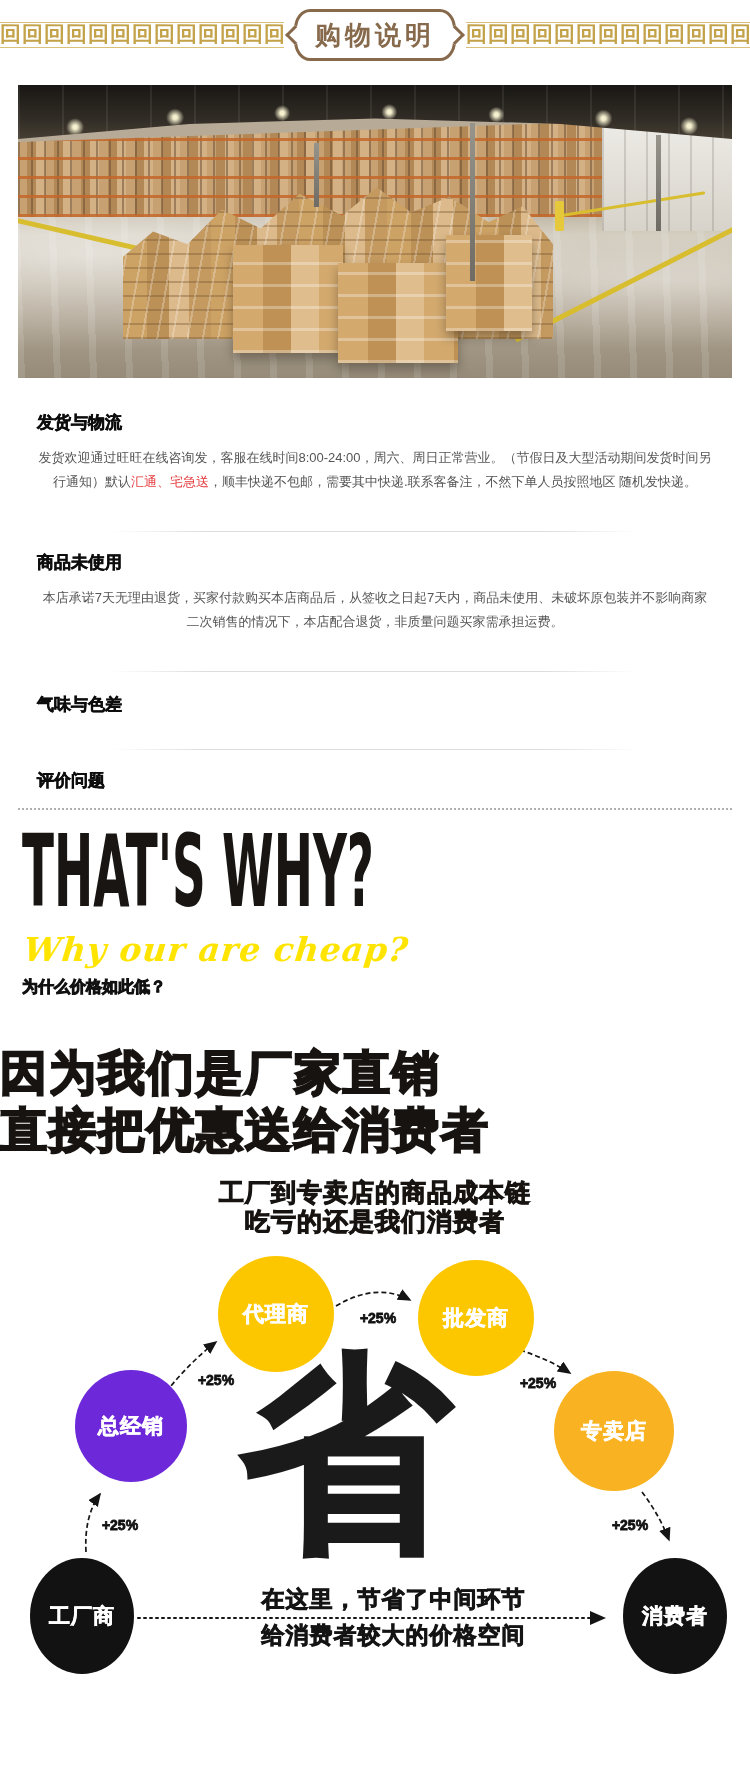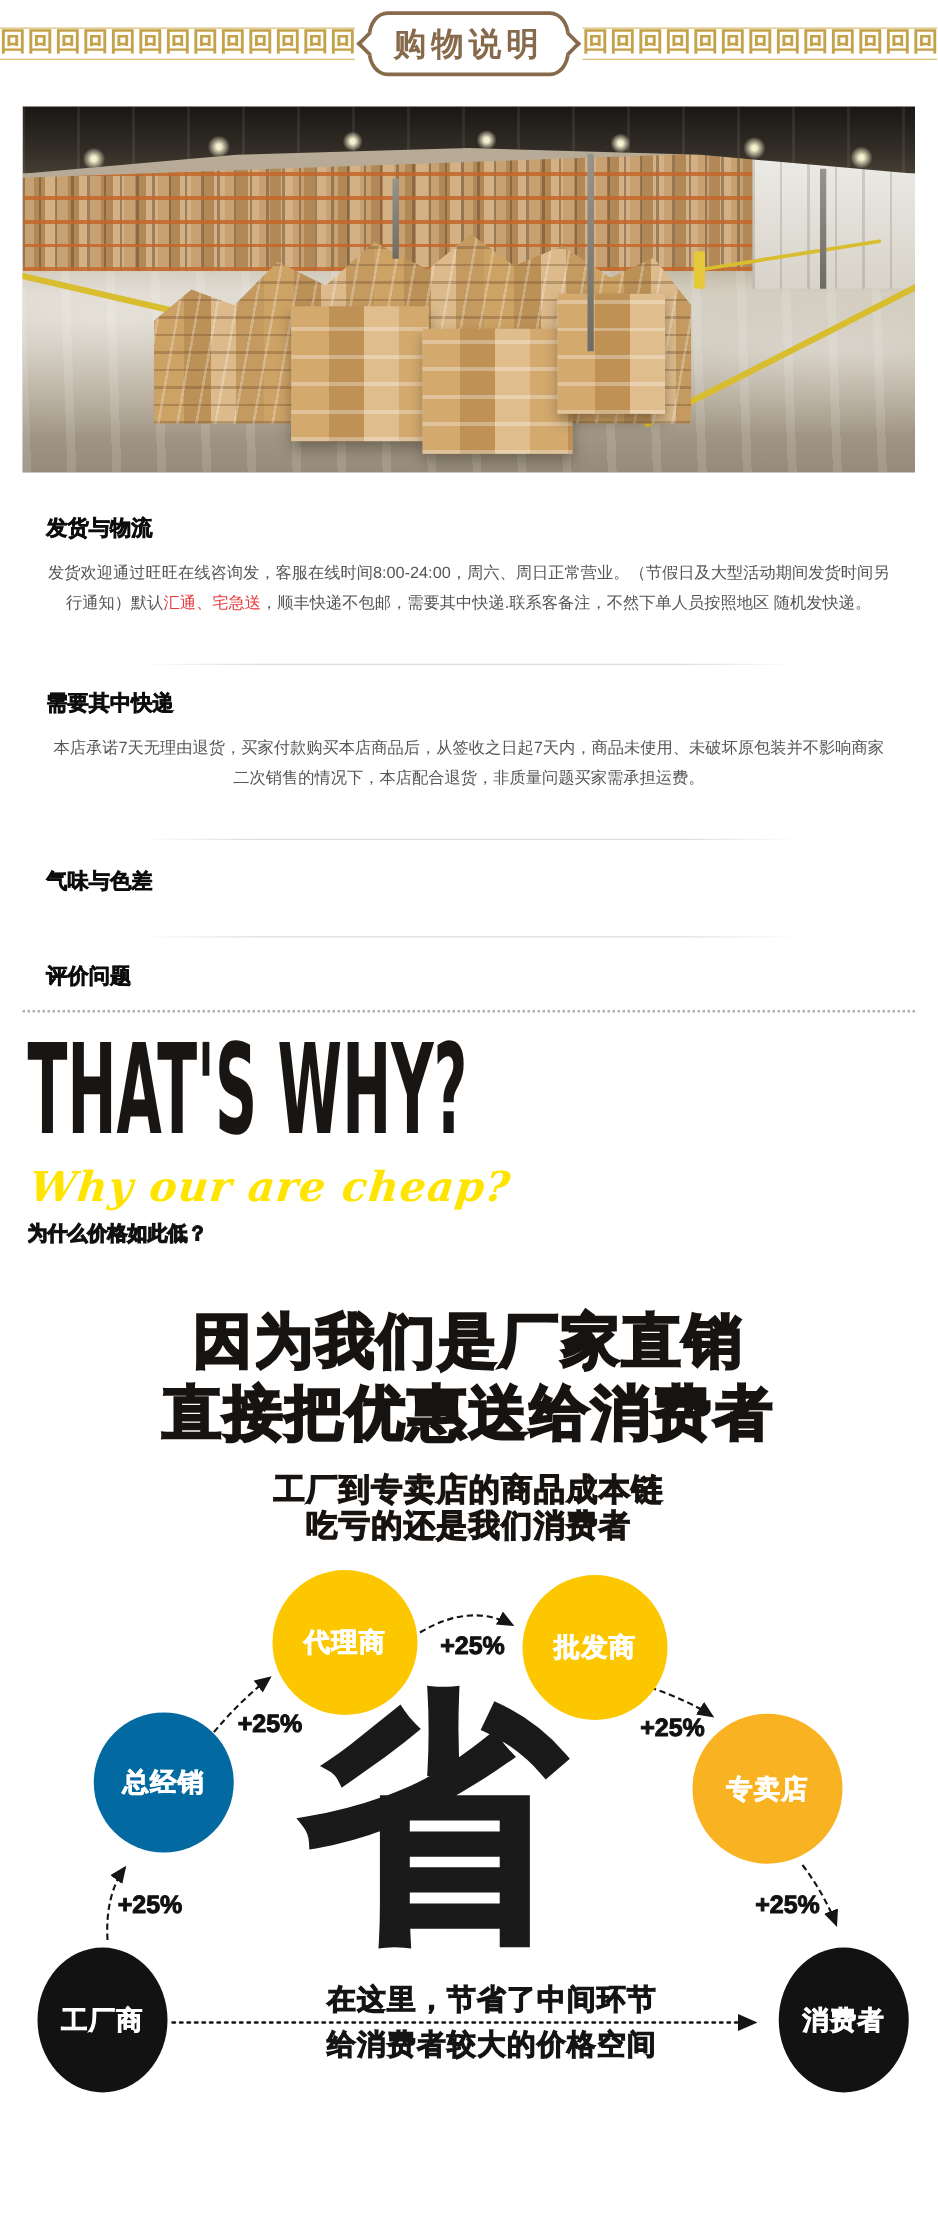--- a/index.html
+++ b/index.html
@@ -85,37 +85,37 @@
   .dotted{border-top:2px dotted #b0b0b0;margin:16px 18px 0;}
 
   
   .why{padding-left:20px;}
   .why-svg{display:block;margin-top:16px;}
   .why-script{font-family:"DejaVu Serif","Liberation Serif",serif;font-style:italic;font-weight:bold;
       color:#ffe400;font-size:33px;letter-spacing:1px;transform:skewX(-6deg);transform-origin:left;
       margin-top:2px;padding-left:4px;}
   .why-cn{font-size:16px;font-weight:900;-webkit-text-stroke:1px #111;margin-top:8px;padding-left:2px;}
 
-  .slogan{text-align:center;font-size:47px;line-height:57px;font-weight:900;color:#171310;
+  .slogan{text-align:left;font-size:47px;line-height:57px;font-weight:900;color:#171310;
       -webkit-text-stroke:2.2px #171310;letter-spacing:2px;margin-top:46px;}
   .chain{text-align:center;font-size:25px;line-height:29px;font-weight:800;color:#171310;
       -webkit-text-stroke:1px #171310;letter-spacing:1px;margin-top:20px;}
 
   
   .diagram{position:relative;height:446px;margin-top:18px;}
   .diagram svg.arrows{position:absolute;left:0;top:0;pointer-events:none;}
   .node{position:absolute;border-radius:50%;display:flex;align-items:center;justify-content:center;
       color:#fff;font-size:21px;font-weight:800;letter-spacing:1px;-webkit-text-stroke:.6px #fff;}
   .n-zjx{left:75px;top:116px;width:112px;height:112px;}
   .n-dls{left:218px;top:2px;width:116px;height:116px;}
   .n-pfs{left:418px;top:6px;width:116px;height:116px;}
   .n-zmd{left:554px;top:117px;width:120px;height:120px;}
   .n-gcs{left:30px;top:304px;width:104px;height:116px;}
   .n-xfz{left:623px;top:304px;width:104px;height:116px;}
-  .pct{position:absolute;transform:translate(-50%,-50%);font-size:20px;font-weight:800;
+  .pct{position:absolute;transform:translate(-50%,-50%);font-size:14px;font-weight:800;
       color:#111;-webkit-text-stroke:.8px #111;white-space:nowrap;}
   .pct1{left:216px;top:126px;} .pct2{left:378px;top:64px;} .pct3{left:538px;top:129px;}
   .pct4{left:120px;top:271px;} .pct5{left:630px;top:271px;}
   .save{position:absolute;left:240px;top:95px;font-size:212px;line-height:1;font-weight:900;
       color:#1a1a1a;-webkit-text-stroke:3px #1a1a1a;}
   .dg-foot{position:absolute;left:0;right:0;text-align:center;font-size:23px;font-weight:800;
       color:#141414;-webkit-text-stroke:.8px #141414;letter-spacing:1px;margin-left:37px;}
   .df1{top:330px;} .df2{top:366px;}
 </style>
 </head>
@@ -147,21 +147,21 @@
     <div class="pole pk2"></div>
     <div class="pole pk3"></div>
     <div class="bollard"></div>
   </div>
 
   <div class="sections">
     <h3 class="sec-h mt33">发货与物流</h3>
     <p class="sec-p"><span>发货欢迎通过旺旺在线咨询发，客服在线时间8:00-24:00，周六、周日正常营业。（节假日及大型活动期间发货时间另行通知）默认</span><span class="red">汇通、宅急送</span><span>，顺丰快递不包邮，需要其中快递.联系客备注，不然下单人员按照地区 随机发快递。</span></p>
     <div class="divider mt37"></div>
 
-    <h3 class="sec-h mt19">需要其中快递</h3>
+    <h3 class="sec-h mt19">商品未使用</h3>
     <p class="sec-p">本店承诺7天无理由退货，买家付款购买本店商品后，从签收之日起7天内，商品未使用、未破坏原包装并不影响商家二次销售的情况下，本店配合退货，非质量问题买家需承担运费。</p>
     <div class="divider mt37"></div>
 
     <h3 class="sec-h mt21">气味与色差</h3>
     <div class="divider mt33"></div>
 
     <h3 class="sec-h mt19">评价问题</h3>
   </div>
 
   <div class="dotted"></div>
@@ -191,21 +191,21 @@
         </marker>
       </defs>
       <path d="M 166 138 Q 190 108 216 88" fill="none" stroke="#151515" stroke-width="1.7" stroke-dasharray="5 3" marker-end="url(#ah)"></path>
       <path d="M 336 52 Q 376 28 410 46" fill="none" stroke="#151515" stroke-width="1.7" stroke-dasharray="5 3" marker-end="url(#ah)"></path>
       <path d="M 520 96 Q 550 106 570 119" fill="none" stroke="#151515" stroke-width="1.7" stroke-dasharray="5 3" marker-end="url(#ah)"></path>
       <path d="M 86 298 Q 84 262 100 240" fill="none" stroke="#151515" stroke-width="1.7" stroke-dasharray="5 3" marker-end="url(#ah)"></path>
       <path d="M 642 238 Q 660 262 669 286" fill="none" stroke="#151515" stroke-width="1.7" stroke-dasharray="5 3" marker-end="url(#ah)"></path>
       <path d="M 138 364 L 604 364" fill="none" stroke="#151515" stroke-width="2" stroke-dasharray="2 4" stroke-linecap="round" marker-end="url(#ah)"></path>
     </svg>
 
-    <div class="node n-zjx" style="background: #0369a1;">总经销</div>
+    <div class="node n-zjx" style="background: #6d28d9;">总经销</div>
     <div class="node n-dls" style="background: rgb(253, 199, 0);">代理商</div>
     <div class="node n-pfs" style="background: rgb(253, 199, 0);">批发商</div>
     <div class="node n-zmd" style="background: rgb(249, 179, 34);">专卖店</div>
     <div class="node n-gcs" style="background: rgb(18, 18, 18);">工厂商</div>
     <div class="node n-xfz" style="background: rgb(18, 18, 18);">消费者</div>
 
     <div class="pct pct1">+25%</div>
     <div class="pct pct2">+25%</div>
     <div class="pct pct3">+25%</div>
     <div class="pct pct4">+25%</div>

